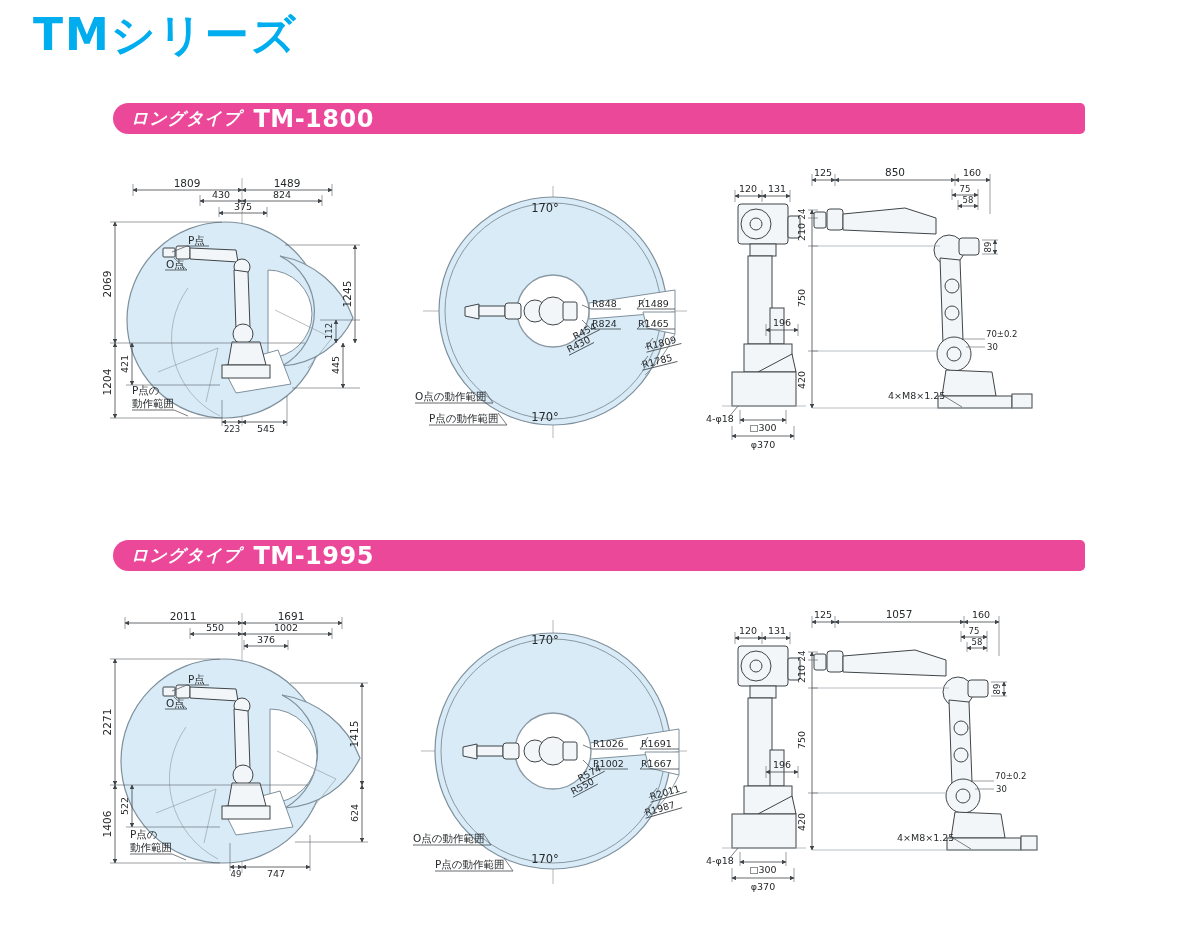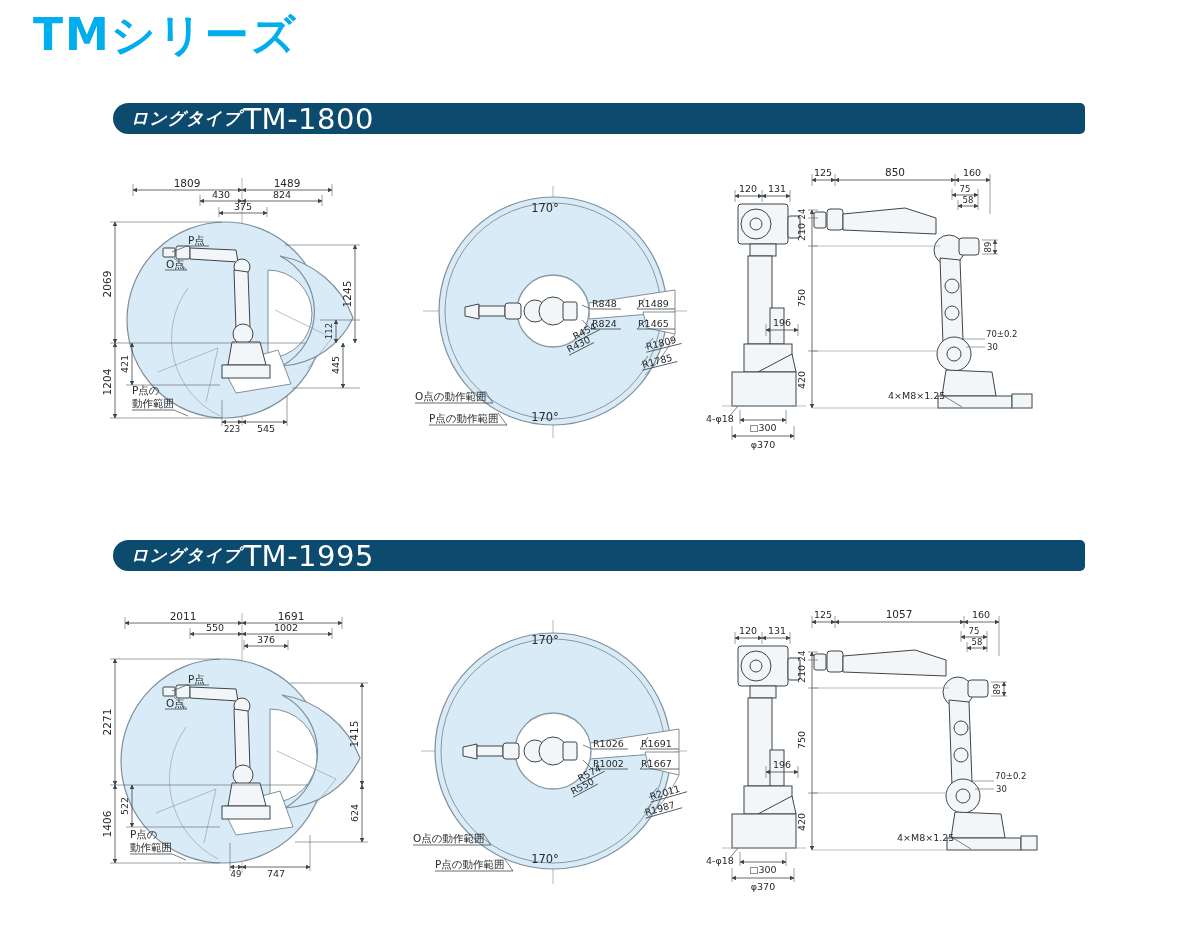--- a/index.html
+++ b/index.html
@@ -1,24 +1,24 @@
 <!DOCTYPE html>
 <html><head>
 <meta charset="utf-8">
 <style>
   html,body{margin:0;padding:0;background:#fff;}
   .page{position:relative;width:1200px;height:943px;background:#fff;overflow:hidden;
         font-family:"DejaVu Sans","Liberation Sans",sans-serif;}
   .page-title{position:absolute;left:33px;top:6px;font-size:44px;font-weight:800;
         color:#00AEEF;letter-spacing:2px;margin:0;}
-  .bar{position:absolute;left:113px;width:972px;height:31px;background:#0c4a6e;
+  .bar{position:absolute;left:113px;width:972px;height:31px;background:#ec4899;
         border-radius:16px 5px 5px 16px;color:#fff;display:flex;align-items:center;}
   .bar1{top:103px;} .bar2{top:540px;}
   .bar-tag{margin-left:18px;font-size:17px;font-weight:700;font-style:italic;letter-spacing:1px;}
-  .bar-model{margin-left:2px;font-size:29px;font-weight:400;letter-spacing:.5px;}
+  .bar-model{margin-left:12px;font-size:24px;font-weight:700;letter-spacing:.5px;}
   .diag{position:absolute;}
   .blob{fill:#D8EBF7;stroke:#7E909C;stroke-width:1.2;}
   .hole{fill:#fff;stroke:#7E909C;stroke-width:1;}
   .hole2{fill:#fff;stroke:#8A99A3;stroke-width:1.4;}
   .ring{fill:none;stroke:#8A99A3;stroke-width:1;}
   .cl{stroke:#999;stroke-width:.7;}
   .thin{fill:none;stroke:#9AA4AB;stroke-width:.7;}
   .art *{fill:#F2F6F8;stroke:#3F4549;stroke-width:1;}
   .dim{stroke:#3F4549;stroke-width:.8;}
   .ext{stroke:#5A6066;stroke-width:.6;}

